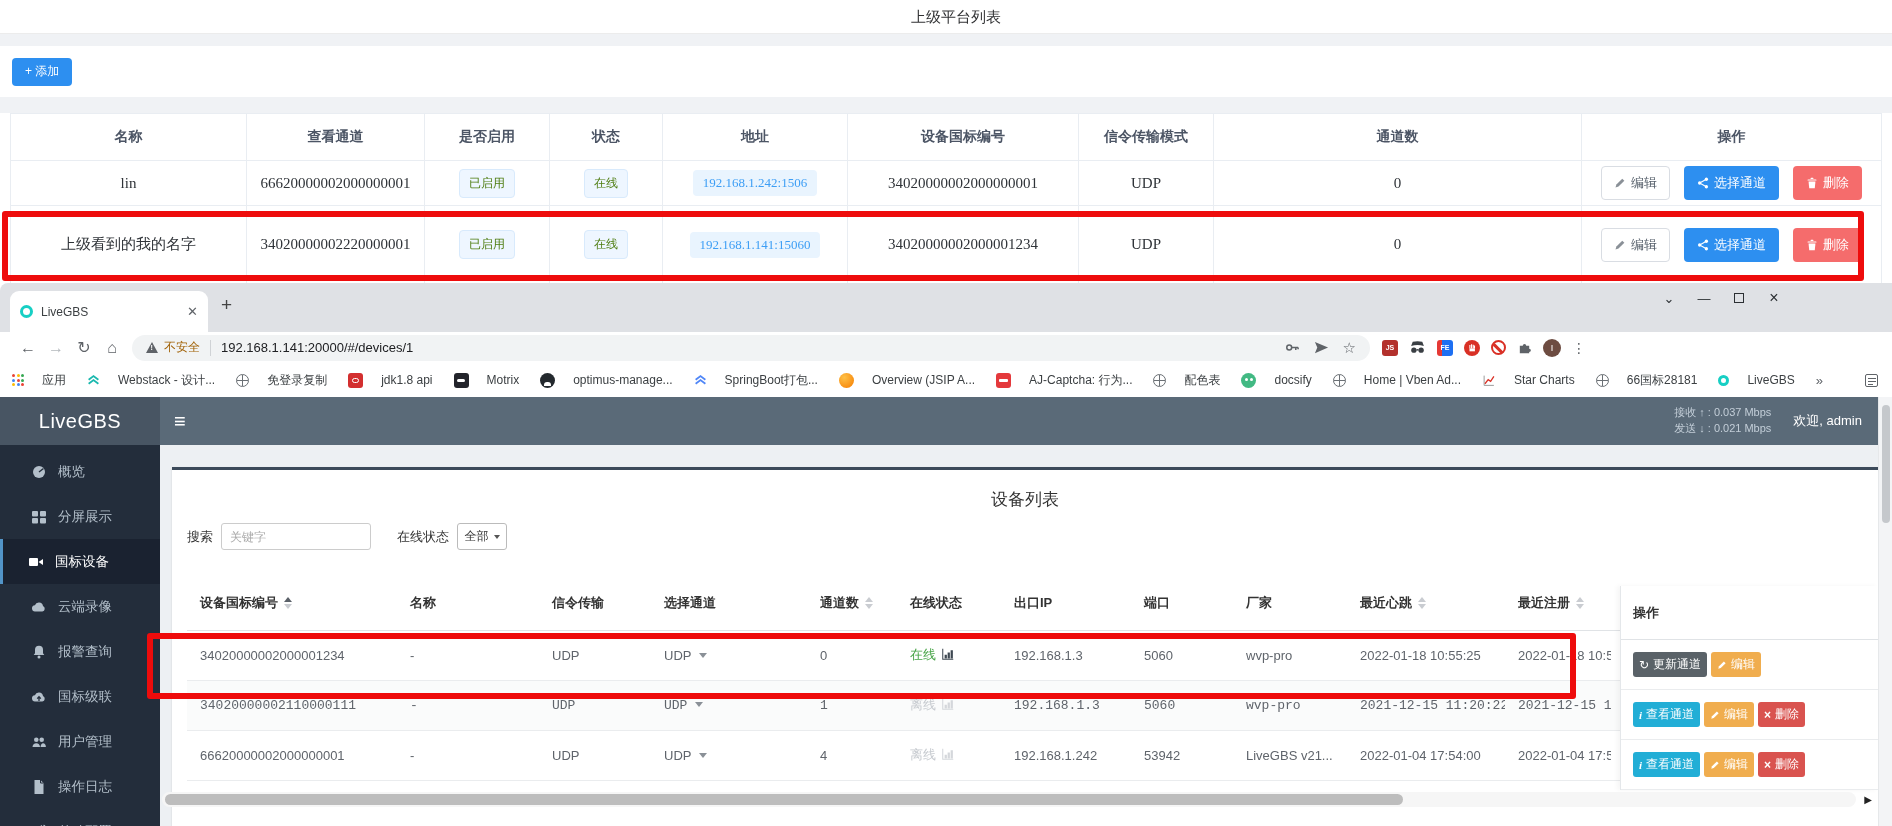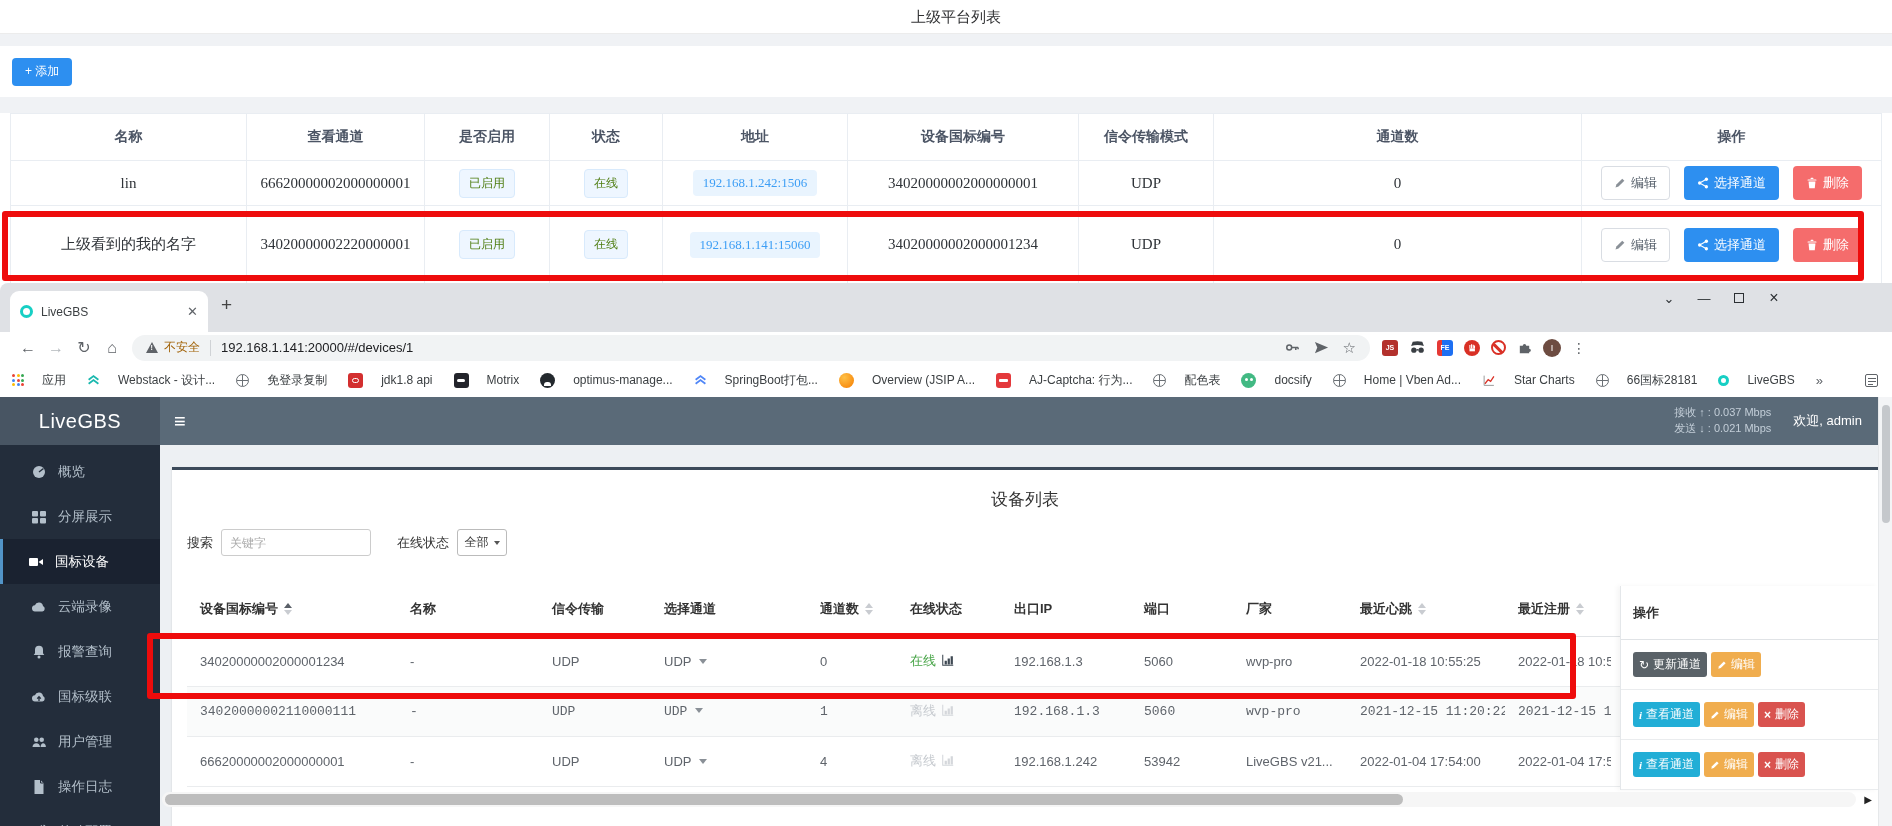--- a/index.html
+++ b/index.html
@@ -87,21 +87,21 @@
   .netstats{font-size:11px;color:#c3ced8;text-align:right;line-height:1.45;}
   .welcome{color:#fff;font-size:13px;}
   .app-body{display:flex;height:381px;}
   .sidebar{width:160px;background:#232d3b;padding-top:4px;flex:0 0 auto;}
   .side-item{height:45px;display:flex;align-items:center;padding-left:28px;gap:11px;color:#b3bfca;font-size:13.5px;cursor:pointer;border-left:3px solid transparent;}
   .side-item .ico{width:16px;height:16px;flex:0 0 auto;}
   .side-item.active{background:#1a2230;color:#fff;border-left-color:#5294c7;padding-left:25px;}
   .content{flex:1;padding:22px 14px 0 12px;position:relative;}
   .card{position:relative;background:#fff;border-top:3px solid #3c4a5a;box-shadow:0 1px 2px rgba(0,0,0,.12);height:384px;padding:0 15px;}
   .card-title{text-align:center;padding:18px 0 12px;font-size:17px;color:#333;}
-  .search-row{display:flex;align-items:center;margin-top:6px;font-size:13px;color:#333;}
+  .search-row{display:flex;align-items:center;font-size:13px;color:#333;}
   .search-input{width:150px;height:27px;border:1px solid #ccc;border-radius:3px;padding:12px 8px;font-size:12px;color:#333;font-family:"Liberation Sans",sans-serif;}
   .search-input::placeholder{color:#aaa;}
   .lbl-online{margin:0 8px 0 26px;}
   .sel{width:50px;height:27px;border:1px solid #bbb;border-radius:3px;display:flex;align-items:center;justify-content:center;gap:5px;font-size:12px;color:#333;cursor:pointer;background:#fff;}
   .sel-caret{width:0;height:0;border-left:3.5px solid transparent;border-right:3.5px solid transparent;border-top:4.5px solid #555;}
   .dev-table{width:100%;border-collapse:collapse;table-layout:fixed;margin-top:26px;}
   .dev-table th{height:54px;text-align:left;font-size:13px;color:#333;font-weight:bold;border-bottom:1px solid #e0e3e6;padding-left:13px;white-space:nowrap;}
   .dev-table td{height:50px;font-size:13px;color:#5f646b;border-bottom:1px solid #eaecee;padding-left:13px;white-space:nowrap;overflow:hidden;}
   .dev-table tr.alt td{background:#fafbfb;font-family:Liberation Mono, monospace;}
   .sortwrap{display:inline-flex;flex-direction:column;gap:2px;margin-left:6px;vertical-align:middle;}

